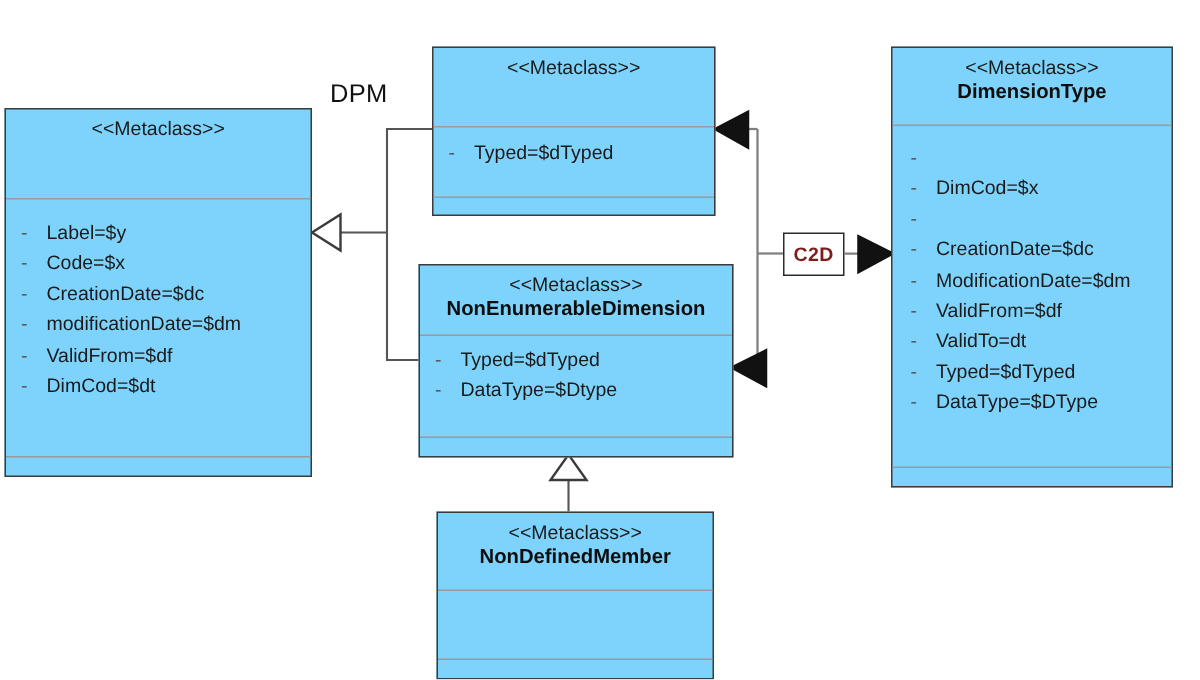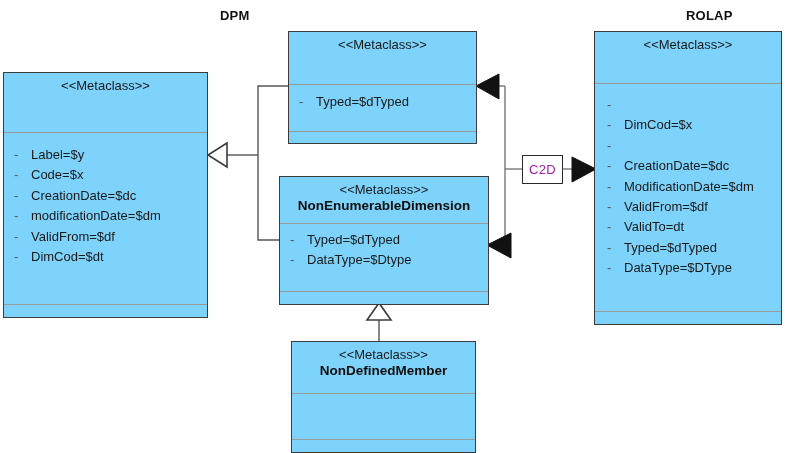--- a/index.html
+++ b/index.html
@@ -13,25 +13,26 @@
   }
   #canvas {
     position: relative;
     width: 800px;
     height: 453px;
     background: #ffffff;
     overflow: hidden;
   }
   .group-label {
     position: absolute;
-    font-size: 13px;
-    font-weight: bold;
+    font-size: 17px;
+    font-weight: normal;
     letter-spacing: 0.2px;
     color: #111111;
     white-space: nowrap;
+    margin-top: 45px;
   }
   
   .uml-class {
     position: absolute;
     box-sizing: border-box;
     background: #7dd3fc;
     border: 1.6px solid #3b3b3b;
     display: flex;
     flex-direction: column;
   }
@@ -84,22 +85,22 @@
   }
   .attr-text { display: inline-block; }
 
   
   .rel-label {
     position: absolute;
     box-sizing: border-box;
     background: #ffffff;
     border: 1.7px solid #2b2b2b;
     font-size: 13px;
-    font-weight: normal;
-    color: #a21caf;
+    font-weight: bold;
+    color: #7f1d1d;
     display: flex;
     align-items: center;
     justify-content: center;
     letter-spacing: 0.3px;
   }
 
   
   #connectors {
     position: absolute;
     left: 0; top: 0;
@@ -239,20 +240,21 @@
       <span class="stereotype">&lt;&lt;Metaclass&gt;&gt;</span>
       <span class="cls-name">NonDefinedMember</span>
     </div>
     <div class="uml-compartment empty" style="height:33px;"></div>
     <div class="uml-compartment empty"></div>
   </div>
 
   <div class="uml-class" style="left:594px; top:31px; width:188px; height:294px;">
     <div class="uml-header" style="height:51px;">
       <span class="stereotype">&lt;&lt;Metaclass&gt;&gt;</span>
+      <span class="cls-name">DimensionType</span>
     </div>
     <div class="uml-compartment" style="height:215px; padding-top:11px; padding-left:12px;">
       <ul class="attr-list">
         <li>
           <span class="attr-vis">-</span>
         </li>
         <li>
           <span class="attr-vis">-</span>
           <span class="attr-text">DimCod=$x</span>
         </li>

